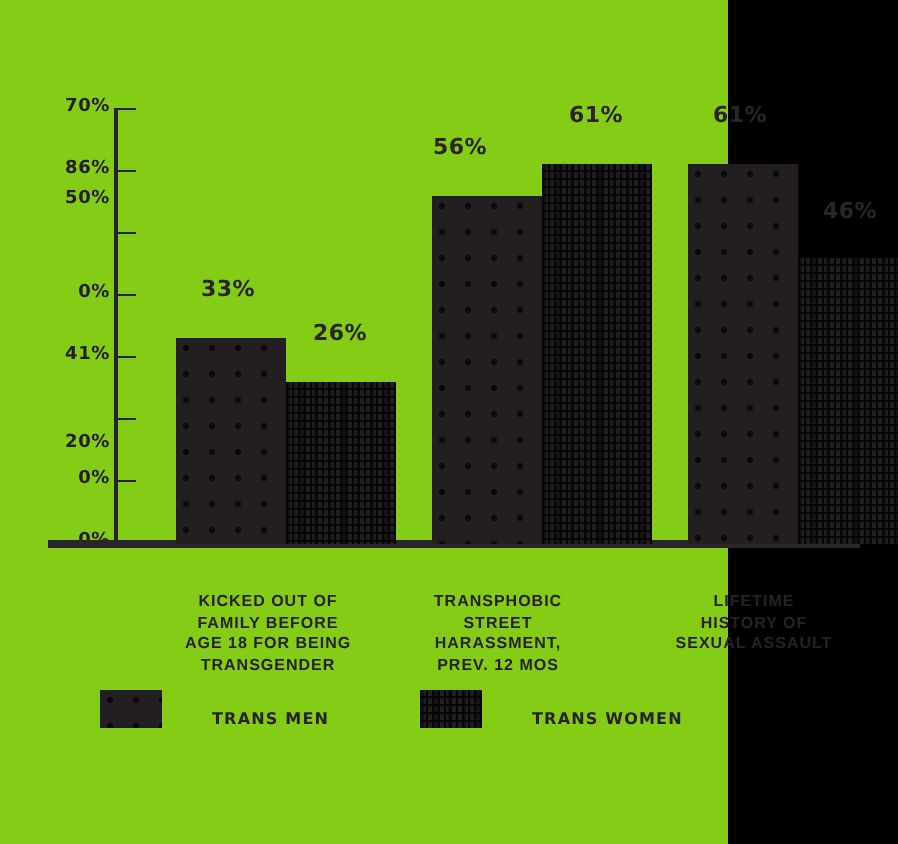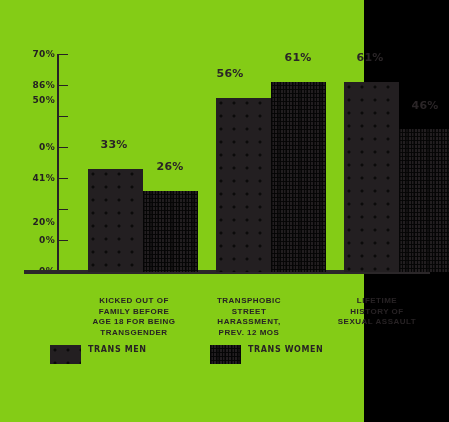--- a/index.html
+++ b/index.html
@@ -133,22 +133,22 @@
     position: absolute;
     top: 345px;
     left: 0;
     width: 449px;
     height: 24px;
   }
   .legend-item {
     position: absolute;
     top: 0;
     display: flex;
-    align-items: flex-start;
-    gap: 7px;
+    align-items: flex-end;
+    gap: 25px;
   }
   .legend-swatch {
     width: 31px;
     height: 19px;
     flex: 0 0 auto;
   }
   .legend-text {
     font-size: 8px;
     font-weight: bold;
     letter-spacing: 0.6px;

